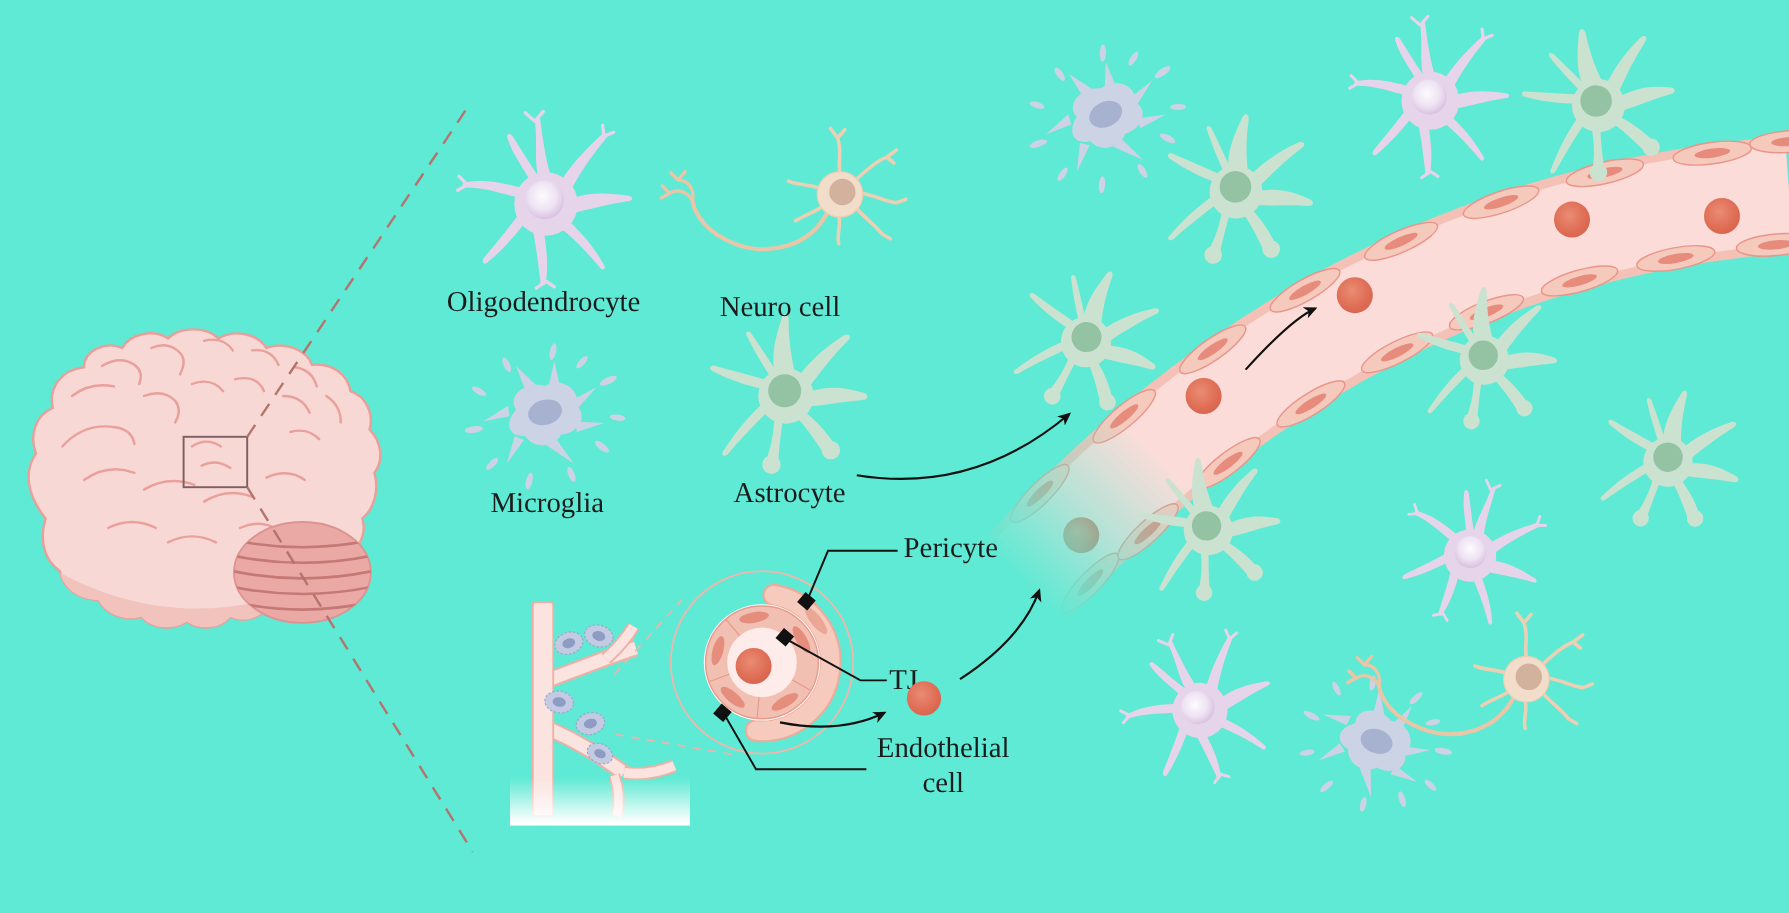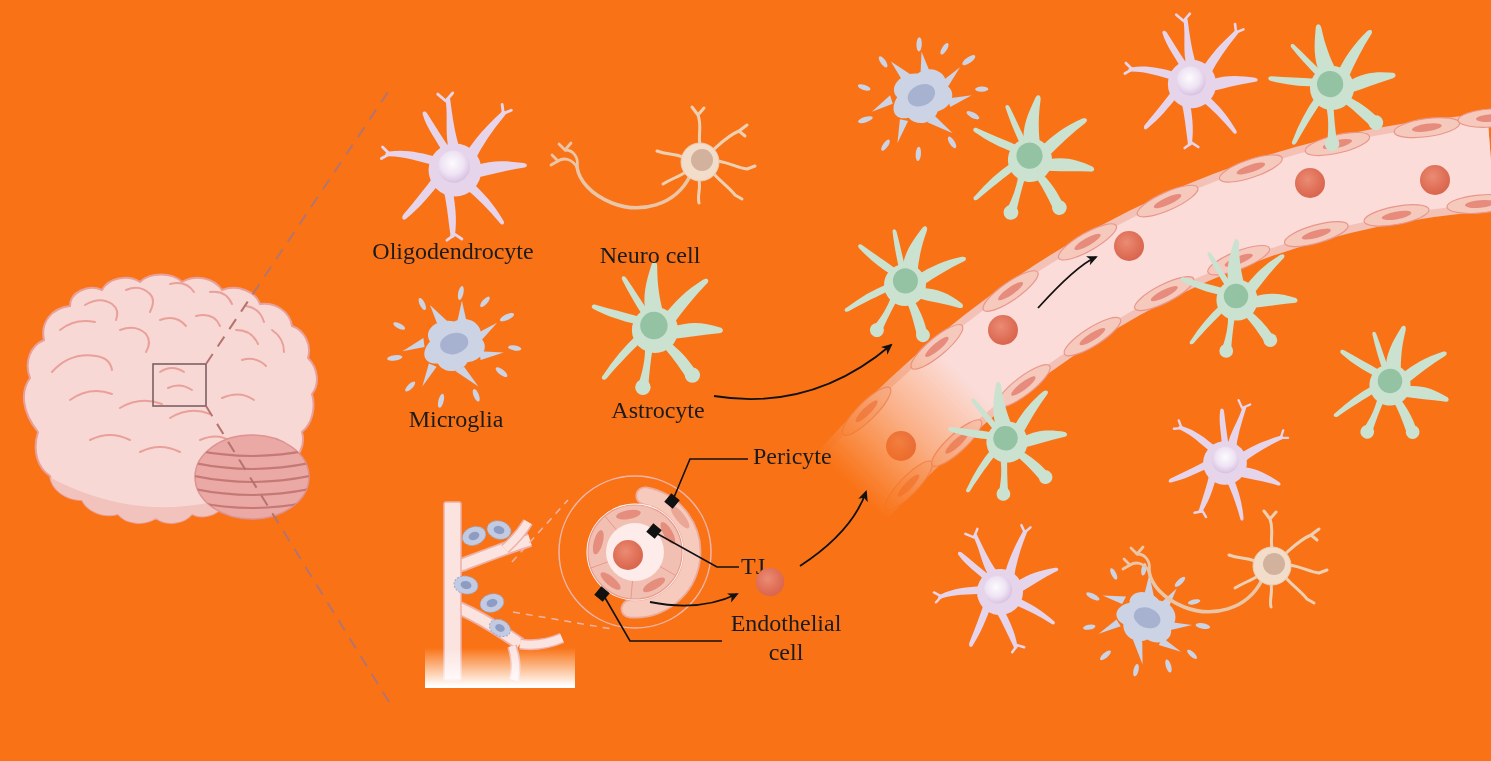--- a/index.html
+++ b/index.html
@@ -1,16 +1,16 @@
 <!DOCTYPE html>
 <html><head>
 <meta charset="utf-8">
 <style>
   html,body{margin:0;padding:0;background:#ffffff;}
-  .stage{position:relative;width:1491px;height:761px;background:#f97316;overflow:hidden;
+  .stage{position:relative;width:1491px;height:761px;background:#5eead4;overflow:hidden;
          font-family:"Liberation Serif","DejaVu Serif",serif;}
   svg{position:absolute;inset:0;}
   text.lbl{font-family:"Liberation Serif","DejaVu Serif",serif;font-size:24px;fill:#1b1b1b;}
 </style>
 </head>
 <body>
 
 <div class="stage">
 <svg width="1491" height="761" viewBox="0 0 1491 761">
   <defs>

